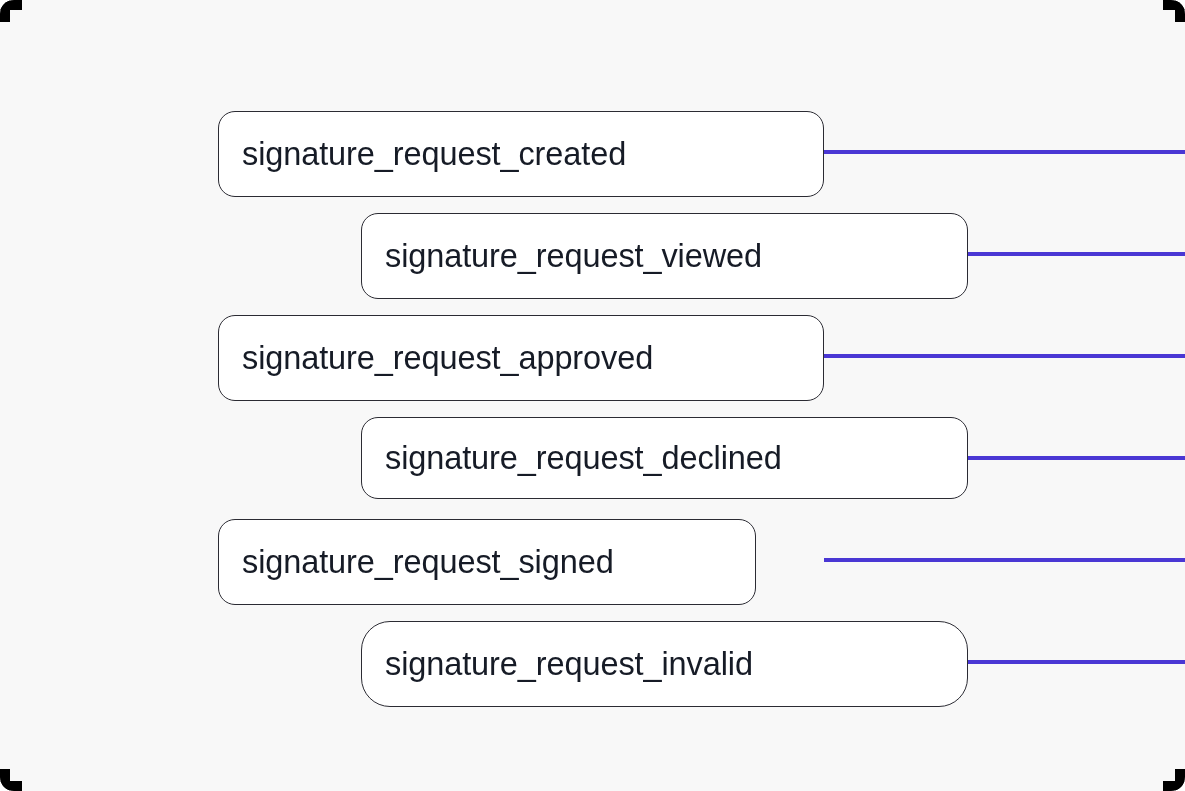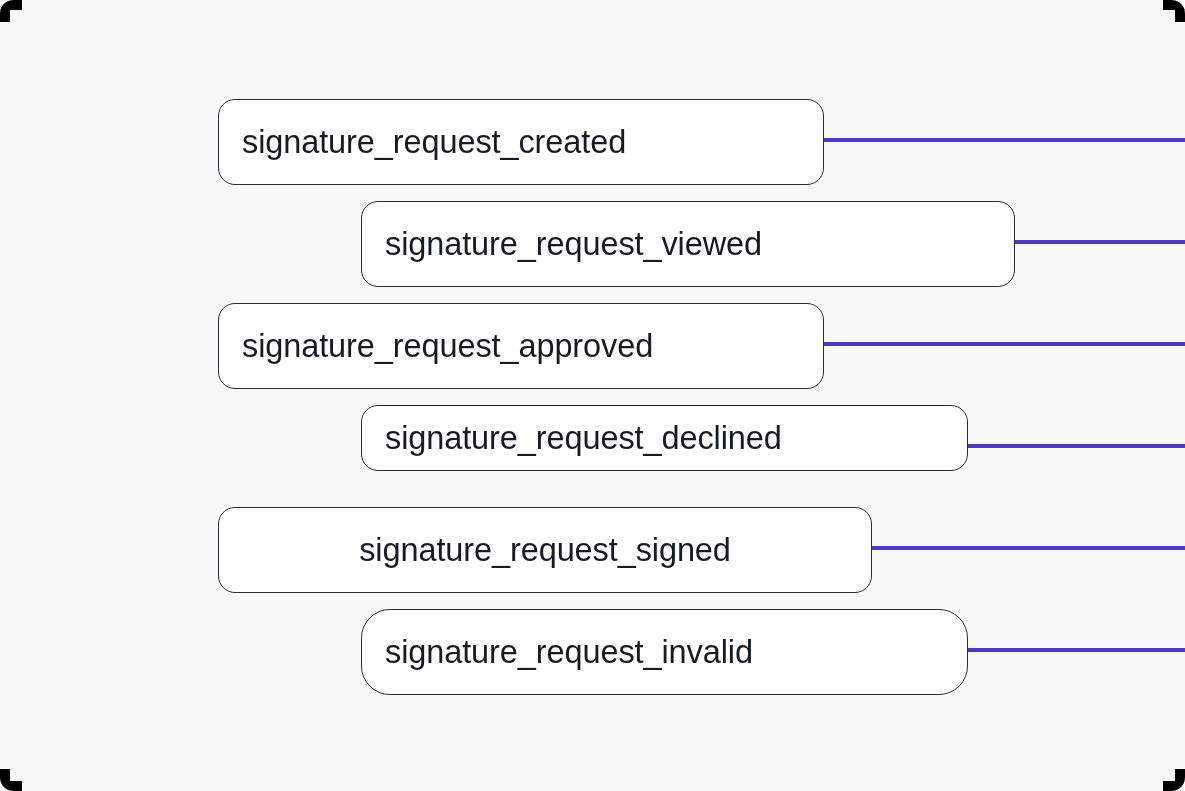--- a/index.html
+++ b/index.html
@@ -50,20 +50,21 @@
   .corner.bl::after  { bottom: 0; left: 0; }
 
   .corner.br { bottom: 0; right: 0; }
   .corner.br::before { bottom: 0; right: 0; }
   .corner.br::after  { bottom: 0; right: 0; }
 
   
   #graph {
     position: absolute;
     inset: 0;
+    margin-top: 12px;
   }
 
   .edge {
     position: absolute;
     height: 4px;
     background: #4a37d4;
     z-index: 1;
   }
 
   .node {
@@ -103,30 +104,30 @@
         <div class="edge" style="left: 968px; top: 240px; width: 217px; background: rgb(74, 55, 212);"></div>
         <div class="edge" style="left: 824px; top: 342px; width: 361px; background: rgb(74, 55, 212);"></div>
         <div class="edge" style="left: 968px; top: 444px; width: 217px; background: rgb(74, 55, 212);"></div>
         <div class="edge" style="left: 824px; top: 546px; width: 361px; background: rgb(74, 55, 212);"></div>
         <div class="edge" style="left: 968px; top: 648px; width: 217px; background: rgb(74, 55, 212);"></div>
       </div>
     <div id="node-layer">
         <div class="node" style="left: 218px; top: 99px; width: 606px; height: 86px; background: rgb(255, 255, 255); border-color: rgb(43, 43, 51);">
           <span class="node-label" style="color: rgb(22, 27, 38);">signature_request_created</span>
         </div>
-        <div class="node" style="left: 361px; top: 201px; width: 654px; height: 86px; background: rgb(255, 255, 255); border-color: rgb(43, 43, 51);">
+        <div class="node" style="left: 361px; top: 201px; width: 607px; height: 86px; background: rgb(255, 255, 255); border-color: rgb(43, 43, 51);">
           <span class="node-label" style="color: rgb(22, 27, 38);">signature_request_viewed</span>
         </div>
         <div class="node" style="left: 218px; top: 303px; width: 606px; height: 86px; background: rgb(255, 255, 255); border-color: rgb(43, 43, 51); text-align: right;">
           <span class="node-label" style="color: rgb(22, 27, 38);">signature_request_approved</span>
         </div>
-        <div class="node" style="left: 361px; top: 405px; width: 607px; height: 66px; background: rgb(255, 255, 255); border-color: rgb(43, 43, 51);">
+        <div class="node" style="left: 361px; top: 405px; width: 607px; height: 82px; background: rgb(255, 255, 255); border-color: rgb(43, 43, 51);">
           <span class="node-label" style="color: rgb(22, 27, 38);">signature_request_declined</span>
         </div>
-        <div class="node" style="left: 218px; top: 507px; width: 654px; height: 86px; background: rgb(255, 255, 255); border-color: rgb(43, 43, 51); justify-content: center;">
+        <div class="node" style="left: 218px; top: 507px; width: 538px; height: 86px; background: rgb(255, 255, 255); border-color: rgb(43, 43, 51);">
           <span class="node-label" style="color: rgb(22, 27, 38);">signature_request_signed</span>
         </div>
         <div class="node" style="left: 361px; top: 609px; width: 607px; height: 86px; background: rgb(255, 255, 255); border-color: rgb(43, 43, 51); border-radius: 29px;">
           <span class="node-label" style="color: rgb(22, 27, 38);">signature_request_invalid</span>
         </div>
       </div>
   </div>
 
 </div>
 

